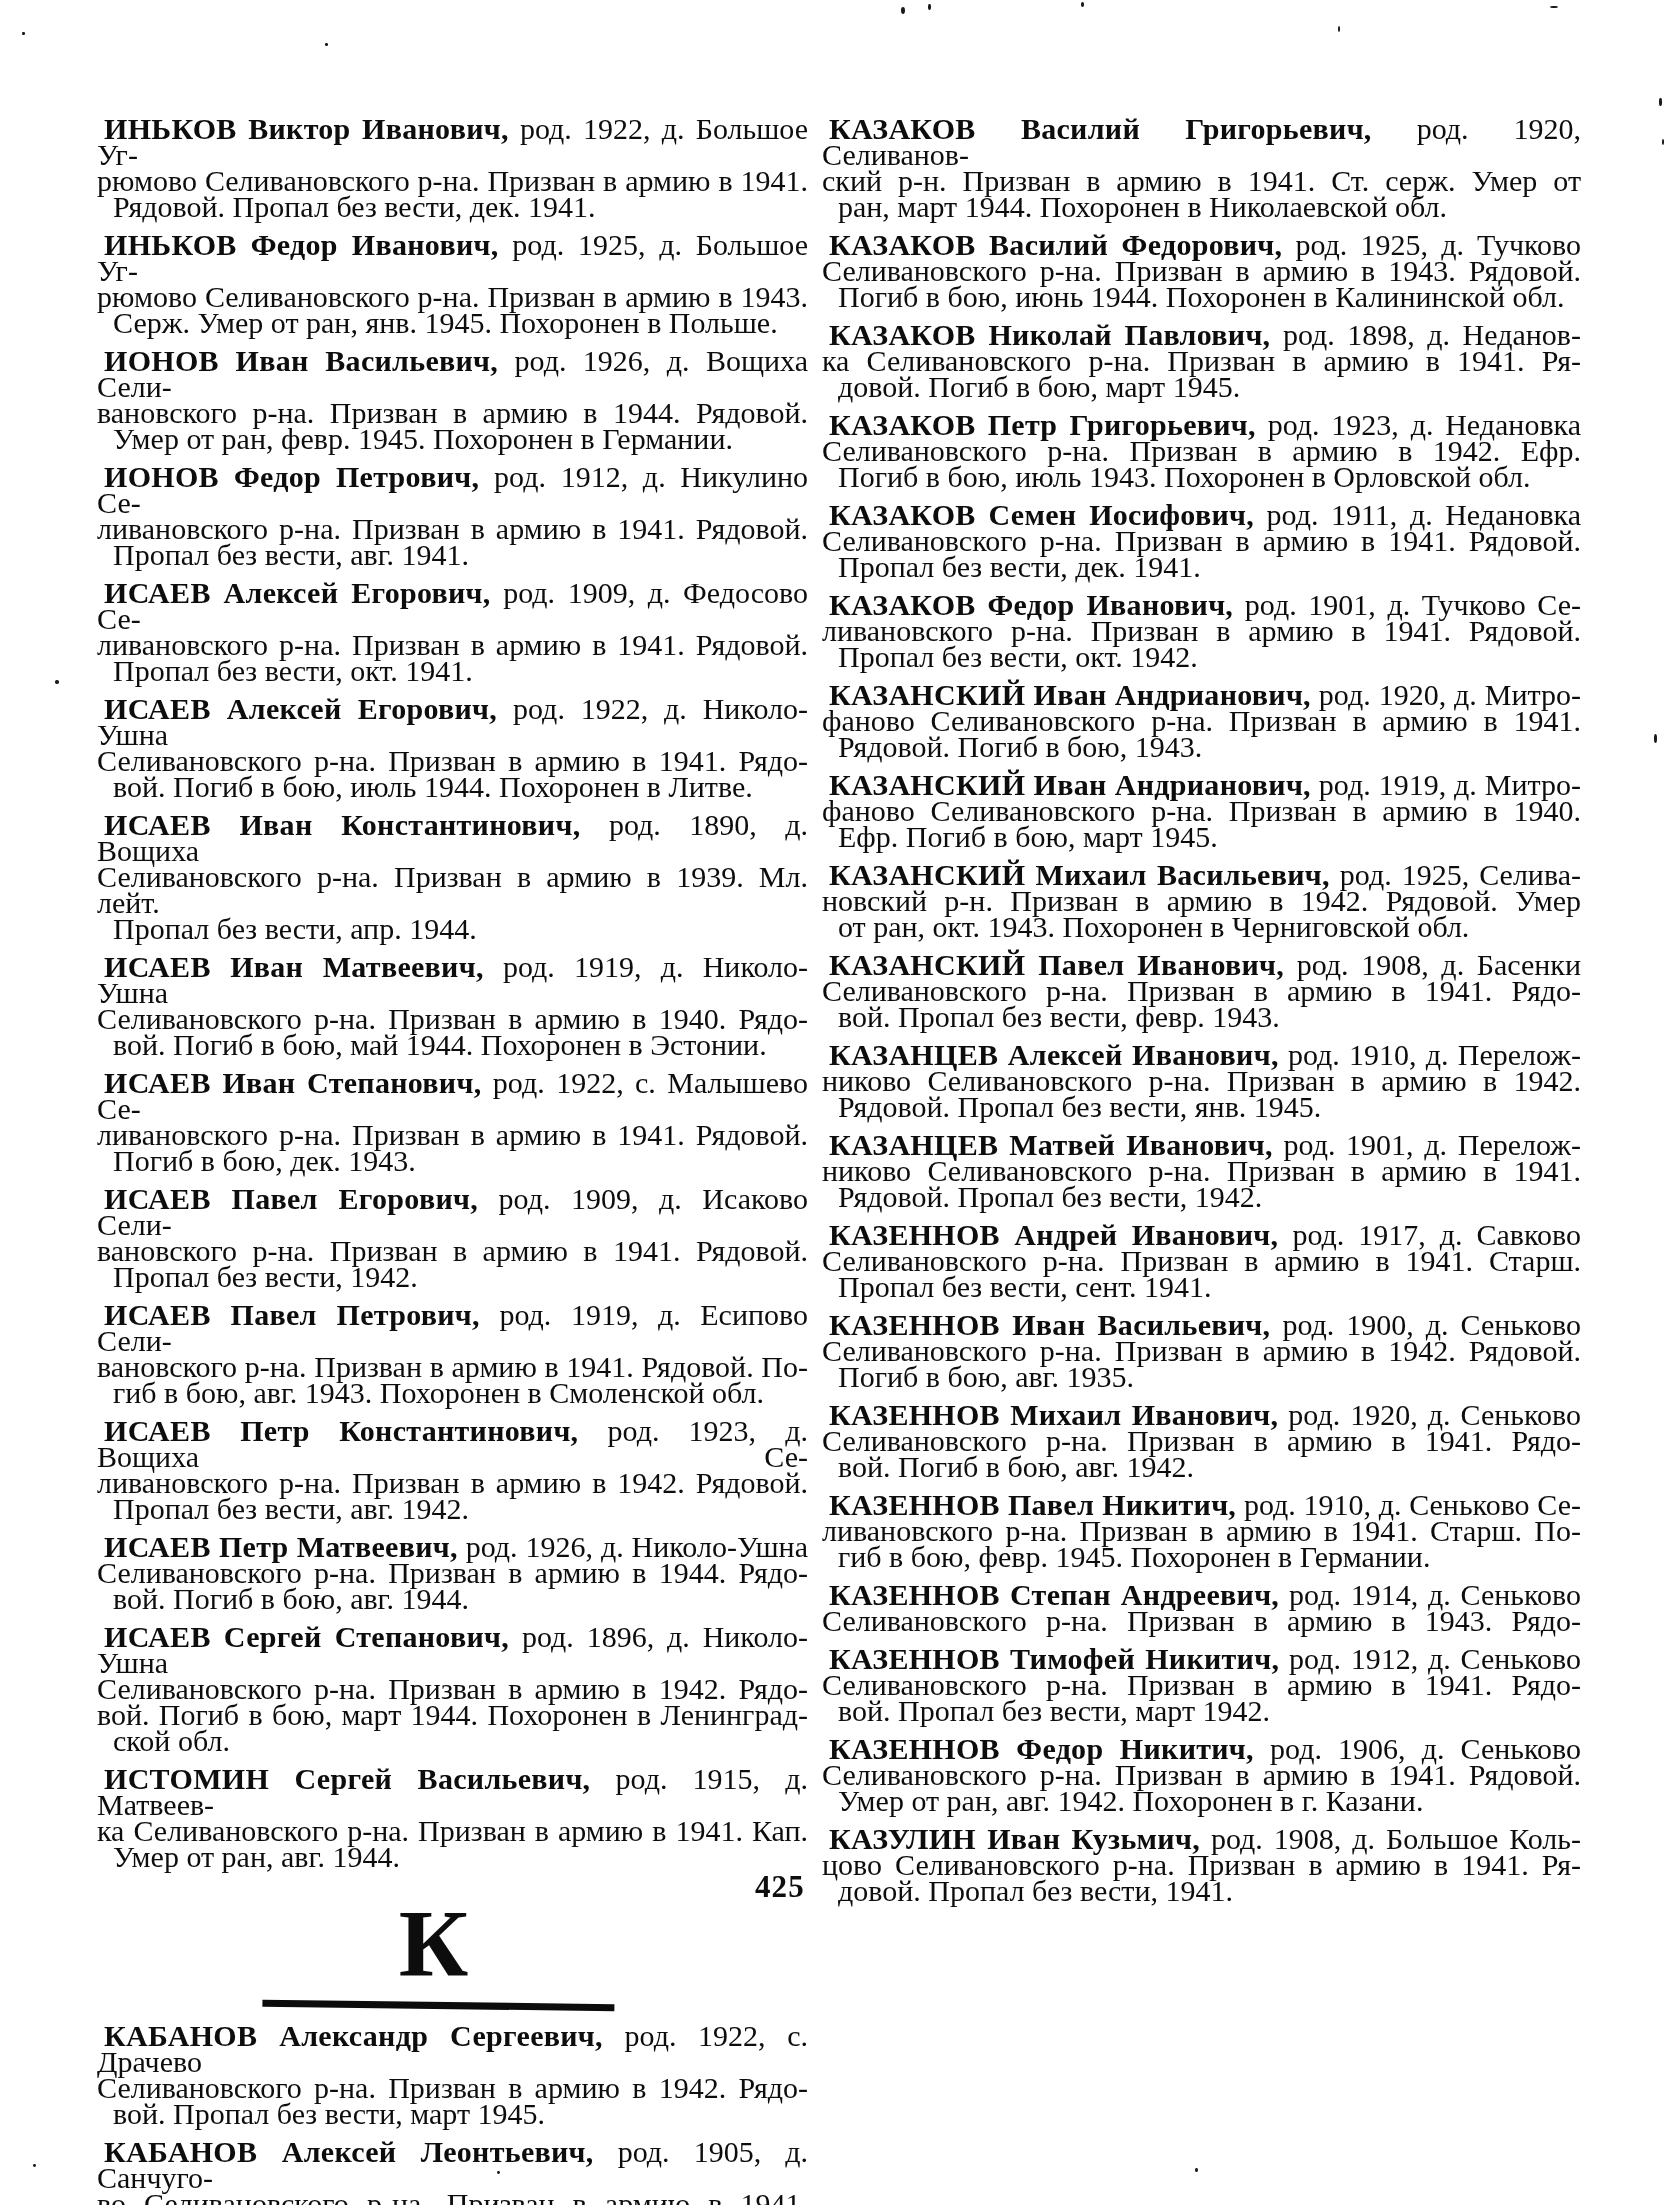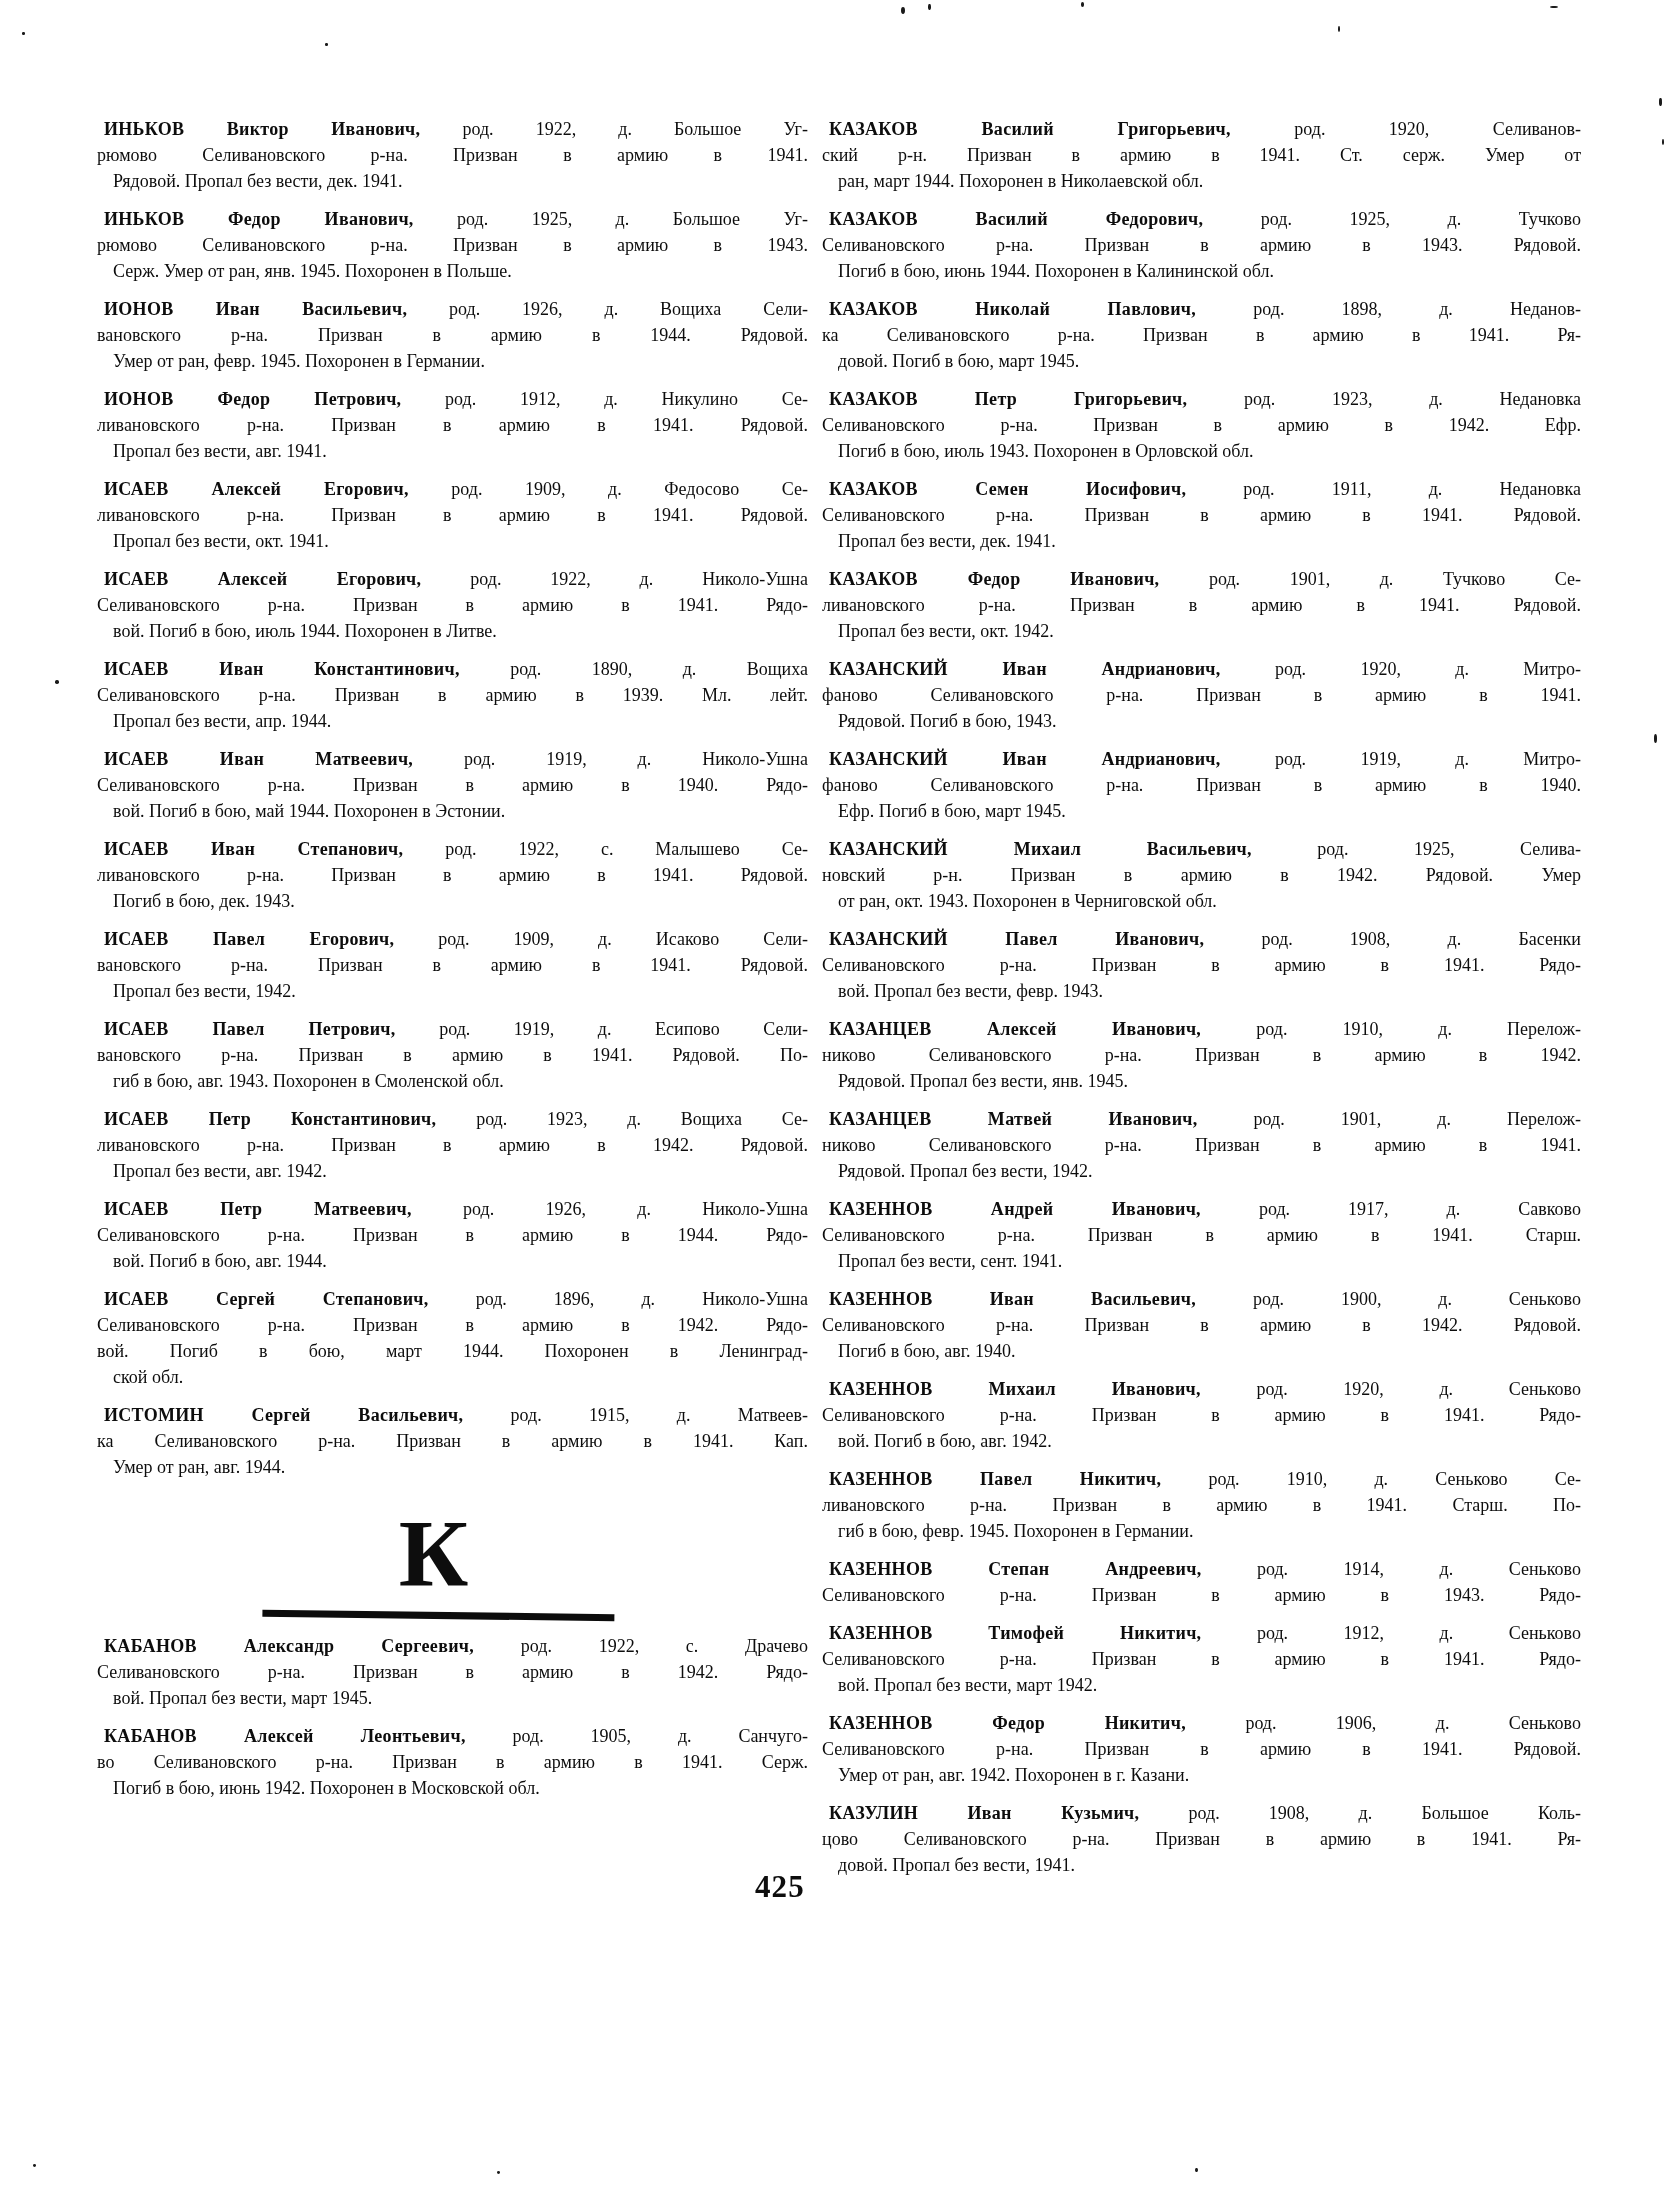--- a/index.html
+++ b/index.html
@@ -9,21 +9,21 @@
     font-family:"Liberation Serif","DejaVu Serif",serif;
     color:#0d0d0d;
     position:relative;
     overflow:hidden;
   }
   .page{position:absolute;inset:0;}
   .col{position:absolute;top:116px;}
   .col-left{left:97px;width:711px;}
   .col-right{left:822px;width:759px;}
   .entry{
-    font-size:18px;
+    font-size:30px;
     line-height:26px;
     margin-bottom:12px;
     text-justify:inter-word;
   }
   .line{
     text-align:justify;
     text-align-last:justify;
   }
   .line.first{text-indent:7px;}
   .line.last{text-align-last:left;margin-left:16px;}
@@ -217,21 +217,21 @@
         <div class="line last">Рядовой. Пропал без вести, 1942.</div>
       </div>
       <div class="entry">
         <div class="line first"><b>КАЗЕННОВ Андрей Иванович,</b> род. 1917, д. Савково</div>
         <div class="line">Селивановского р-на. Призван в армию в 1941. Старш.</div>
         <div class="line last">Пропал без вести, сент. 1941.</div>
       </div>
       <div class="entry">
         <div class="line first"><b>КАЗЕННОВ Иван Васильевич,</b> род. 1900, д. Сеньково</div>
         <div class="line">Селивановского р-на. Призван в армию в 1942. Рядовой.</div>
-        <div class="line last">Погиб в бою, авг. 1940.</div>
+        <div class="line last">Погиб в бою, авг. 1935.</div>
       </div>
       <div class="entry">
         <div class="line first"><b>КАЗЕННОВ Михаил Иванович,</b> род. 1920, д. Сеньково</div>
         <div class="line">Селивановского р-на. Призван в армию в 1941. Рядо-</div>
         <div class="line last">вой. Погиб в бою, авг. 1942.</div>
       </div>
       <div class="entry">
         <div class="line first"><b>КАЗЕННОВ Павел Никитич,</b> род. 1910, д. Сеньково Се-</div>
         <div class="line">ливановского р-на. Призван в армию в 1941. Старш. По-</div>
         <div class="line last">гиб в бою, февр. 1945. Похоронен в Германии.</div>

